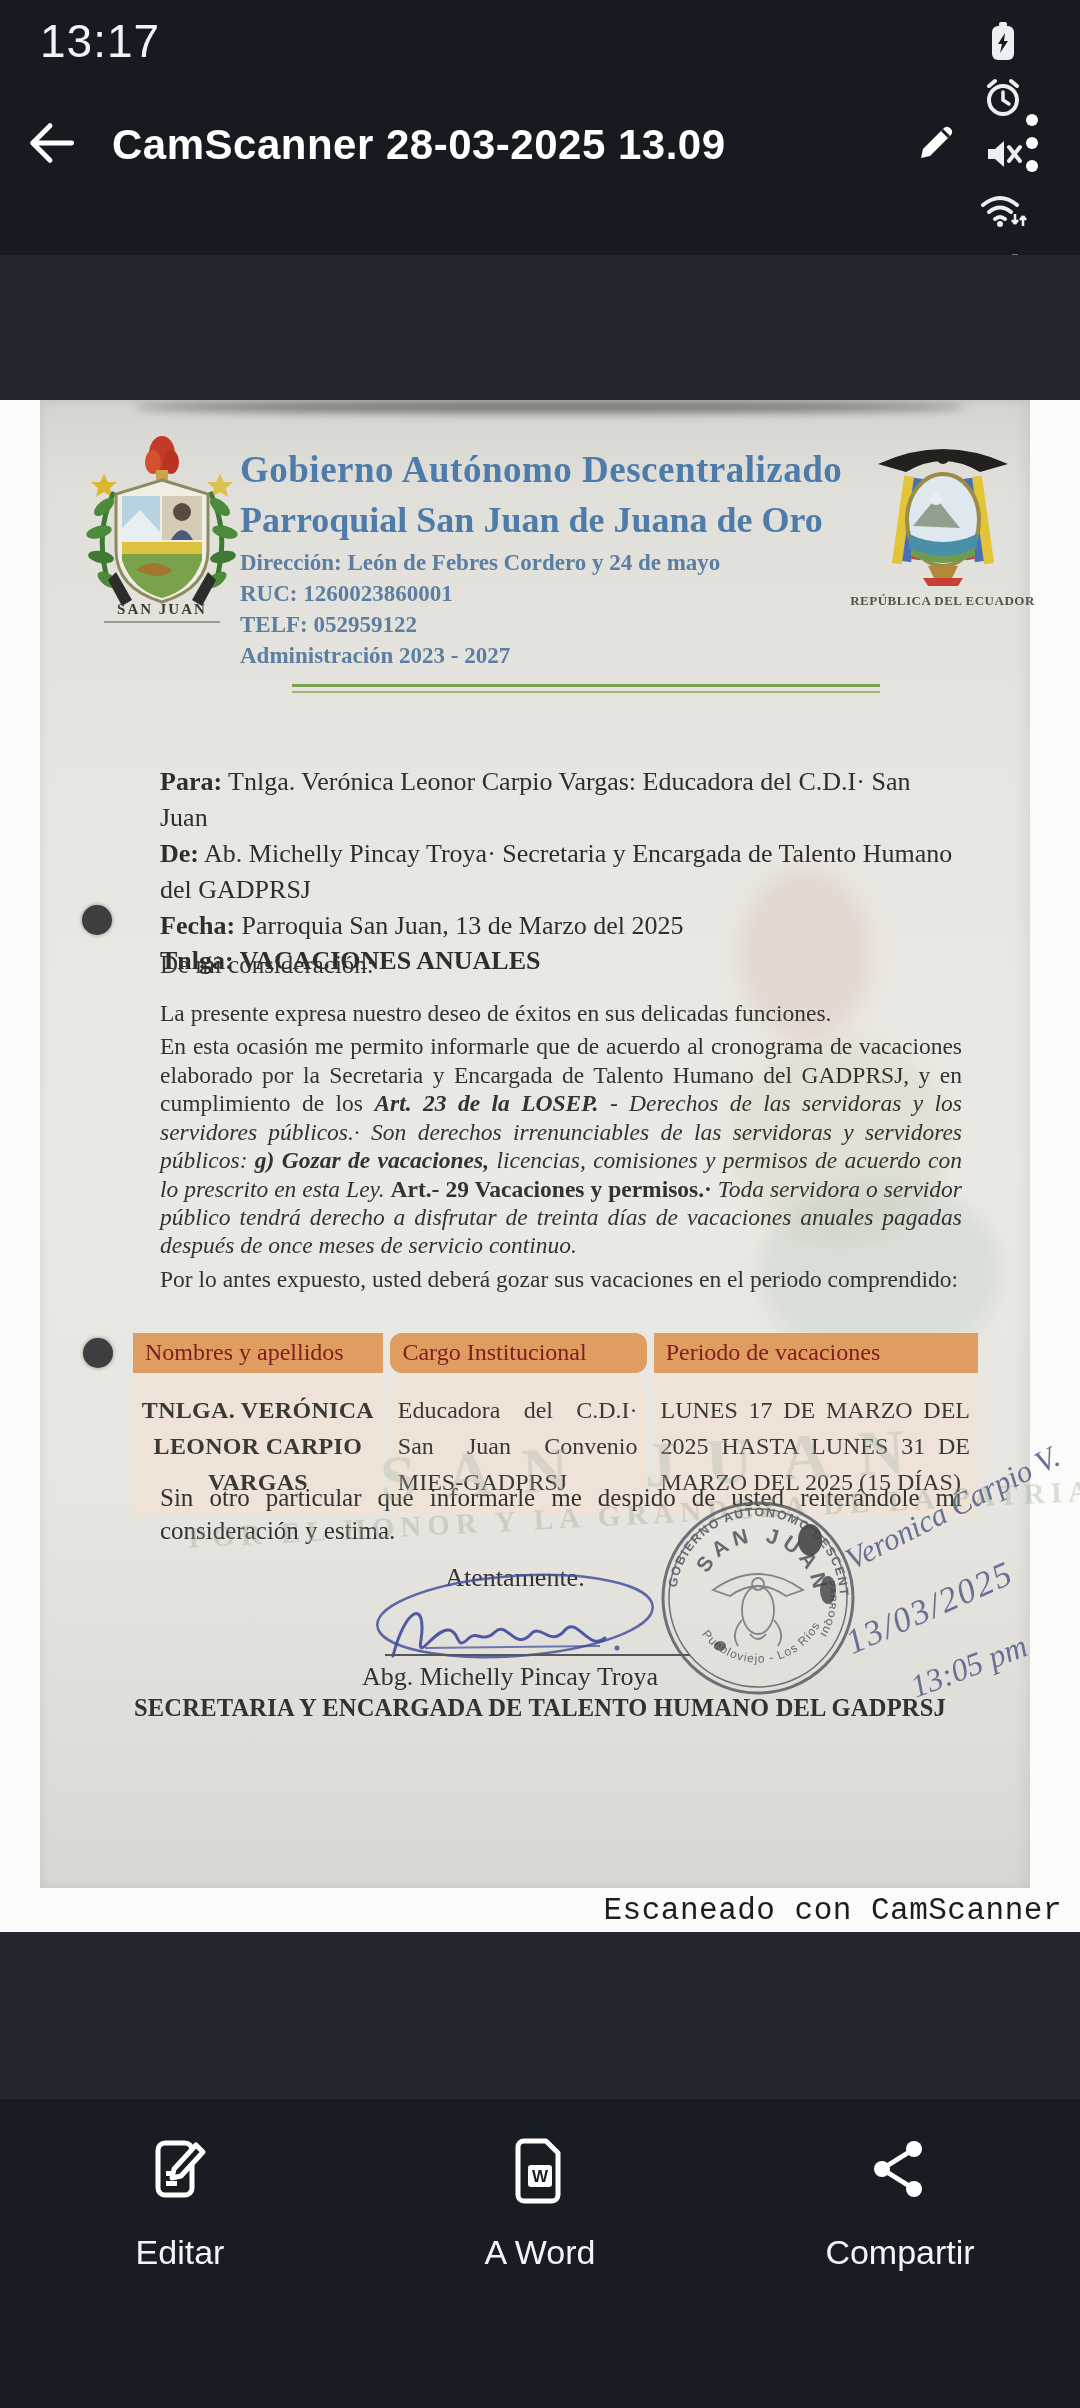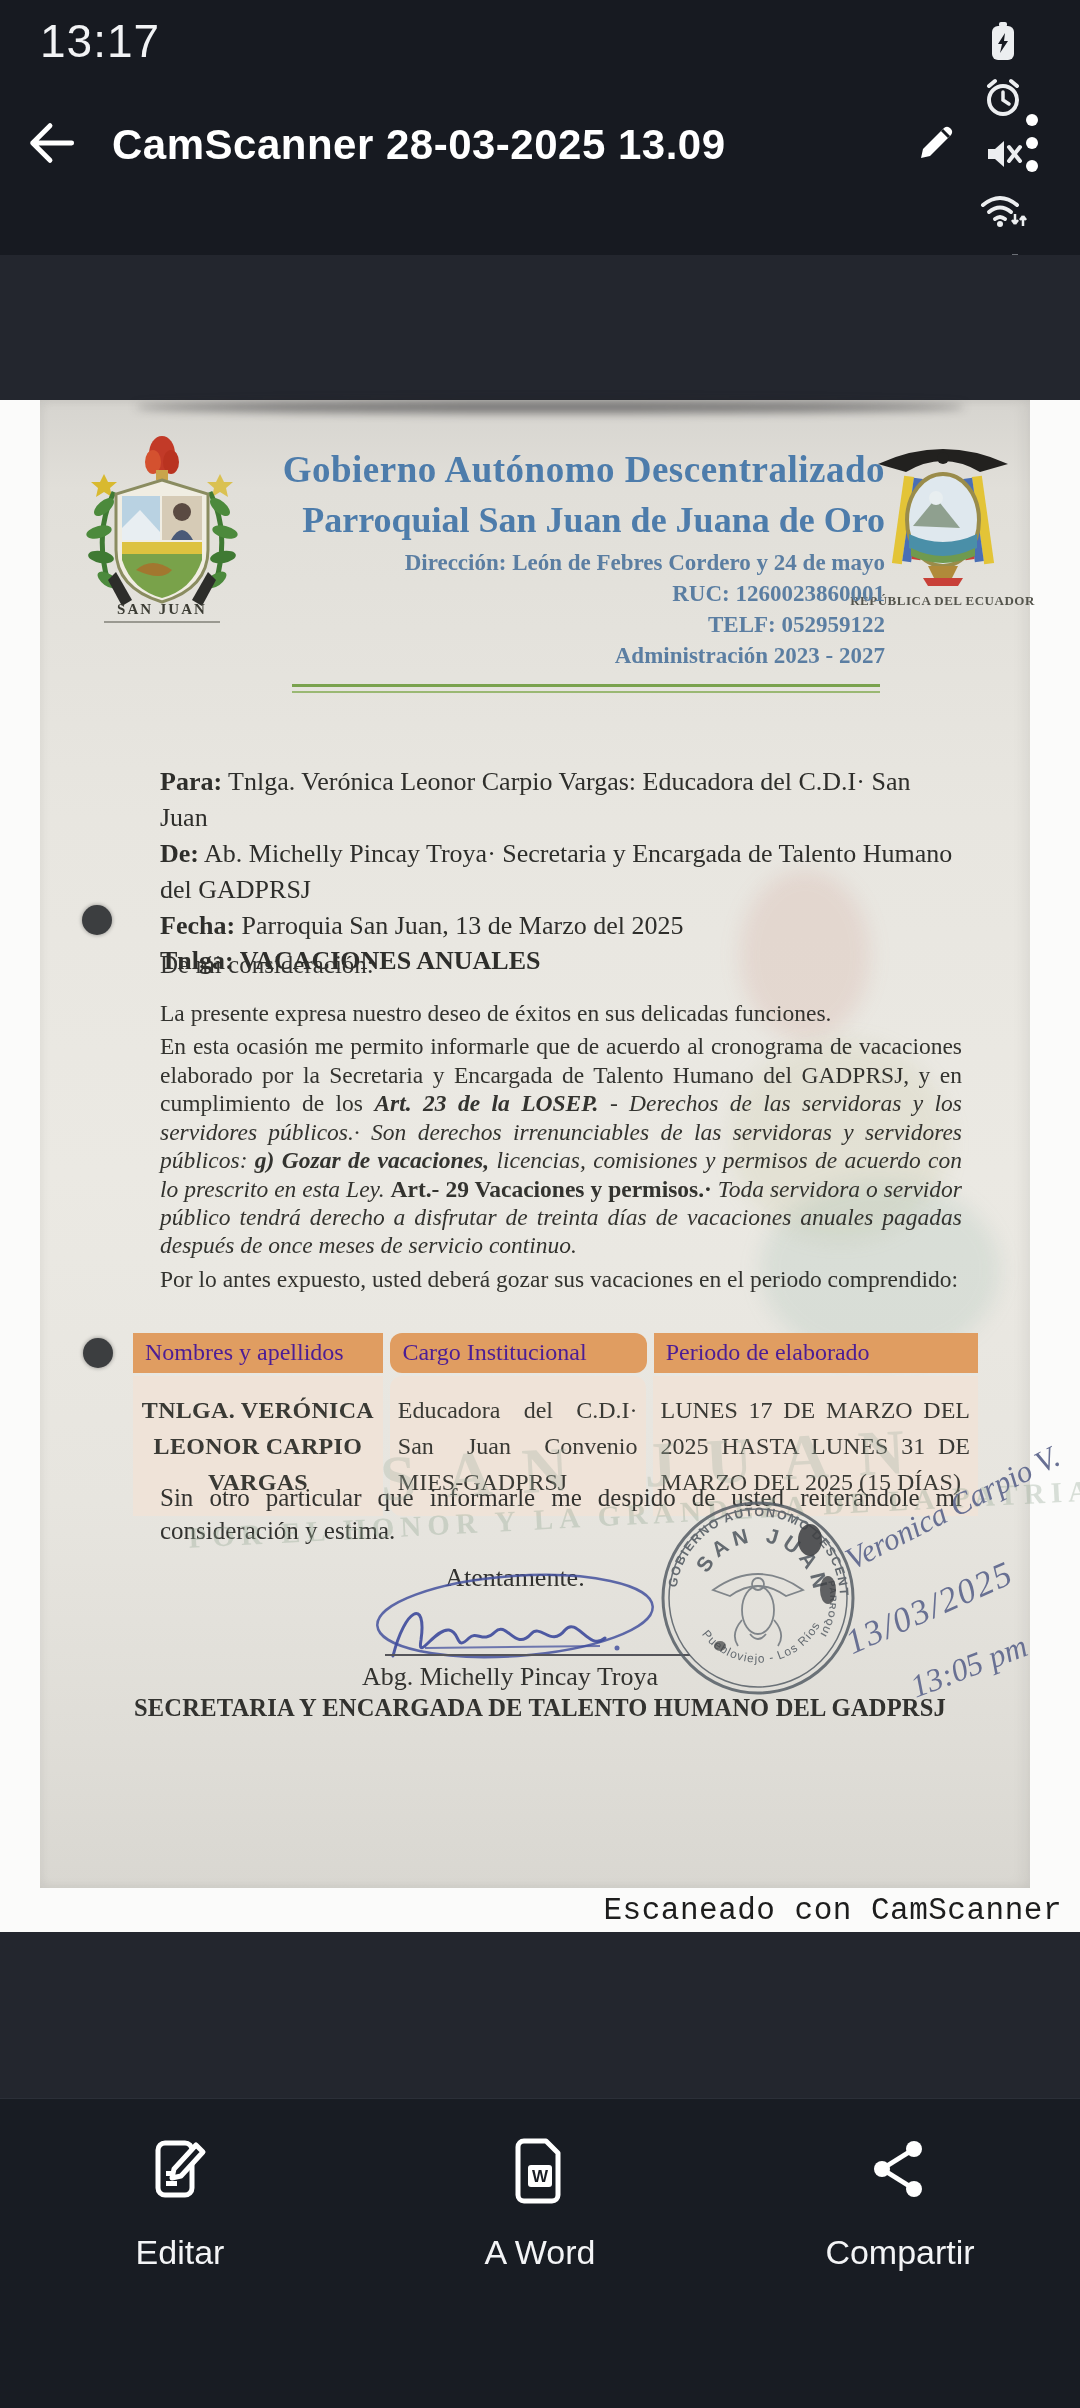--- a/index.html
+++ b/index.html
@@ -35,21 +35,21 @@
   .hole{position:absolute;width:30px;height:30px;border-radius:50%;background:#3c3e40;box-shadow:0 0 4px rgba(0,0,0,.4);}
   .hole1{left:42px;top:505px;} .hole2{left:43px;top:938px;}
 
   .doc{position:absolute;inset:0;font-family:"Liberation Serif",serif;color:#32322f;}
 
   
   .crest-left{position:absolute;left:34px;top:32px;}
   .arms-right{position:absolute;left:805px;top:42px;width:195px;text-align:center;}
   .arms-caption{font-size:13px;font-weight:bold;color:#53534b;letter-spacing:.5px;margin-top:2px;
                 font-family:"Liberation Serif",serif;}
-  .head-center{position:absolute;left:200px;top:48px;width:645px;text-align:right;color:#4d7cab;}
+  .head-center{position:absolute;left:200px;top:48px;width:645px;text-align:left;color:#4d7cab;}
   .head-l1{font-size:37px;font-weight:bold;letter-spacing:.5px;}
   .head-l2{font-size:36px;font-weight:bold;margin-top:8px;}
   .head-sub{font-size:23px;font-weight:bold;color:#5b7ea2;margin-top:9px;}
   .head-sub2{font-size:23px;font-weight:bold;color:#5b7ea2;margin-top:5px;}
   .green-rule{position:absolute;left:252px;top:284px;width:588px;height:4px;
               border-top:3px solid #7aa24e;border-bottom:2px solid #9ab873;}
 
   .memo-title{position:absolute;left:0;top:302px;width:940px;text-align:center;
               font-size:28px;font-weight:bold;color:#262622;letter-spacing:.3px;}
 
@@ -58,21 +58,21 @@
   .salutation{position:absolute;left:120px;top:551px;font-size:25px;}
 
   .body-text{position:absolute;left:120px;top:594px;width:802px;font-size:23.5px;line-height:1.21;
              text-align:justify;color:#33332f;}
   .body-text p{margin:5px 0 2px 0;}
   .r-i{font-style:italic;} .r-b{font-weight:bold;} .r-bi{font-weight:bold;font-style:italic;}
 
   
   .vac-table{position:absolute;left:93px;top:933px;width:845px;}
   .t-head{display:flex;gap:7px;}
-  .t-head .th{background:#e09d61;color:#4c1d95;font-size:24px;padding:6px 10px 7px 12px;}
+  .t-head .th{background:#e09d61;color:#7f1d1d;font-size:24px;padding:6px 10px 7px 12px;}
   .t-row{display:flex;gap:7px;margin-top:3px;}
   .t-row .td{background:#efe3d8;font-size:24px;line-height:1.5;padding:16px 8px;color:#3a3a35;}
   .c1{width:238px;} .c2{width:244px;border-radius:12px;} .c3{width:315px;}
   .td.c1{text-align:center;font-weight:bold;letter-spacing:.3px;}
   .td.c2{text-align:justify;} .td.c3{text-align:justify;}
 
   .closing{position:absolute;left:120px;top:1082px;width:802px;font-size:25px;line-height:1.3;text-align:justify;}
   .valediction{position:absolute;left:300px;top:1163px;width:350px;text-align:center;font-size:26px;}
 
   .sig-line{position:absolute;left:345px;top:1254px;width:305px;border-top:2px solid #55555a;}
@@ -288,21 +288,21 @@
         <div class="body-text">
           <p>La presente expresa nuestro deseo de éxitos en sus delicadas funciones.</p>
           <p><span>En esta ocasión me permito informarle que de acuerdo al cronograma de vacaciones elaborado por la Secretaria y Encargada de Talento Humano del GADPRSJ, y  en cumplimiento de los </span><span class="r-bi">Art. 23 de la LOSEP.</span><span class="r-i"> - Derechos de las servidoras y los servidores públicos.· Son derechos irrenunciables de las servidoras y servidores públicos: </span><span class="r-bi">g) Gozar de vacaciones,</span><span class="r-i"> licencias, comisiones y permisos de acuerdo con lo prescrito en esta Ley. </span><span class="r-b">Art.- 29 Vacaciones y permisos.·</span><span class="r-i"> Toda servidora o servidor público tendrá derecho a disfrutar de treinta días de vacaciones anuales pagadas después de once meses de servicio continuo.</span></p>
           <p>Por lo antes expuesto, usted deberá gozar sus vacaciones en el periodo comprendido:</p>
         </div>
 
         <div class="vac-table">
           <div class="t-head">
             <div class="th c1">Nombres y apellidos</div>
             <div class="th c2">Cargo Institucional</div>
-            <div class="th c3">Periodo de elaborado</div>
+            <div class="th c3">Periodo de vacaciones</div>
           </div>
           <div class="t-row">
             <div class="td c1">TNLGA. VERÓNICA LEONOR CARPIO VARGAS</div>
             <div class="td c2">Educadora del C.D.I· San Juan Convenio MIES-GADPRSJ</div>
             <div class="td c3">LUNES 17 DE MARZO DEL 2025 HASTA LUNES 31 DE MARZO DEL 2025 (15 DÍAS)</div>
           </div>
         </div>
 
         <div class="closing">Sin otro particular que informarle me despido de usted reiterándole mi consideración y estima.</div>
         <div class="valediction">Atentamente.</div>

